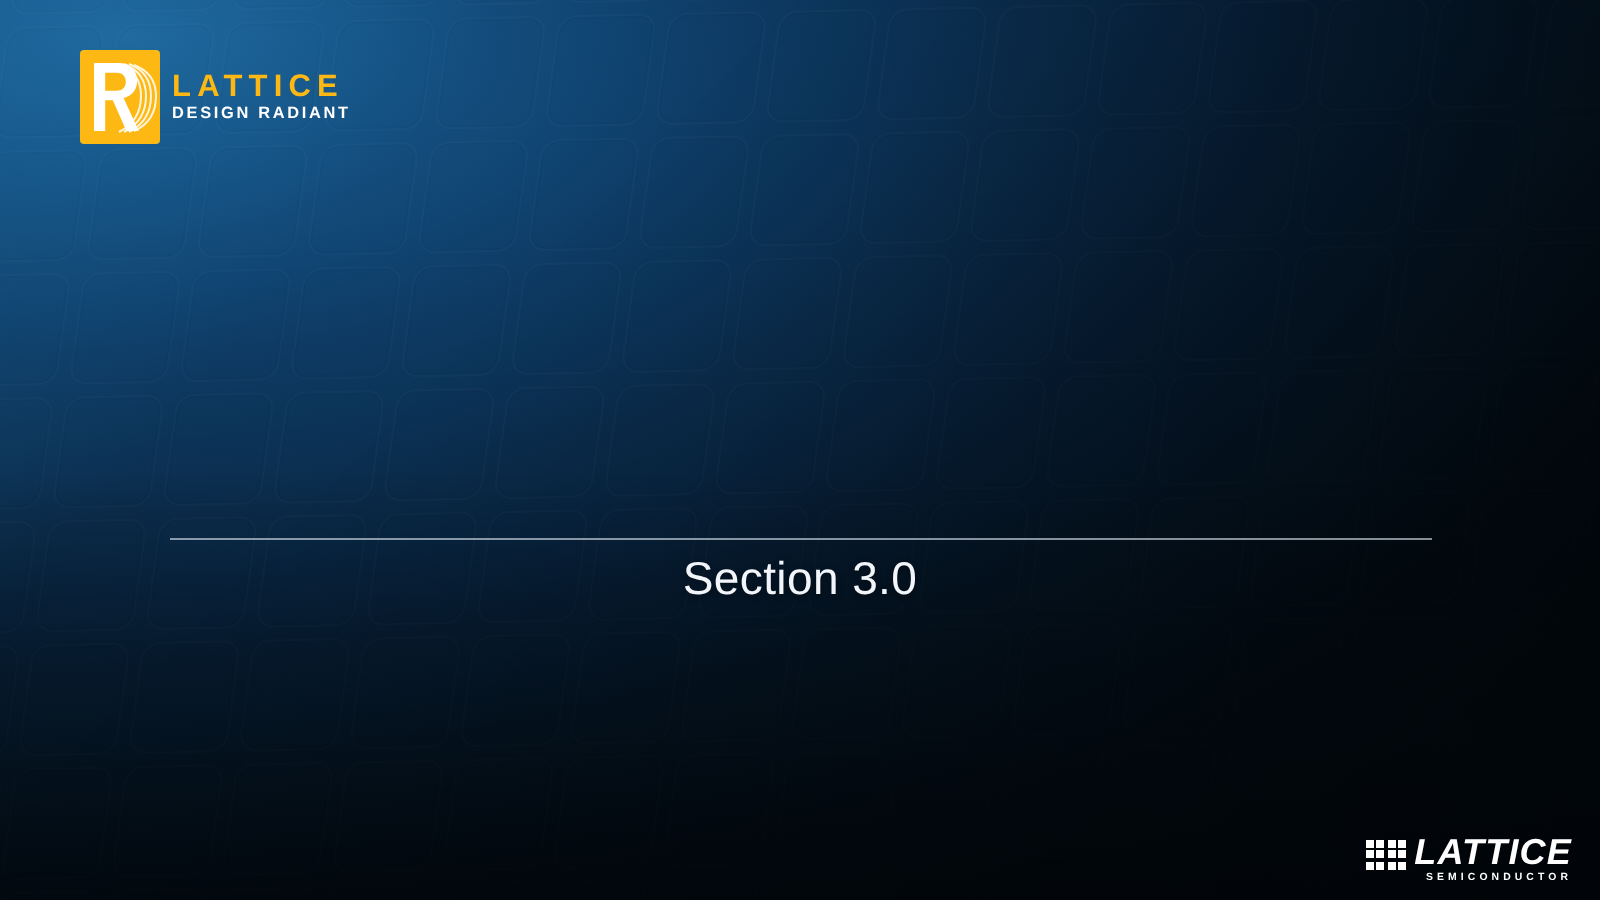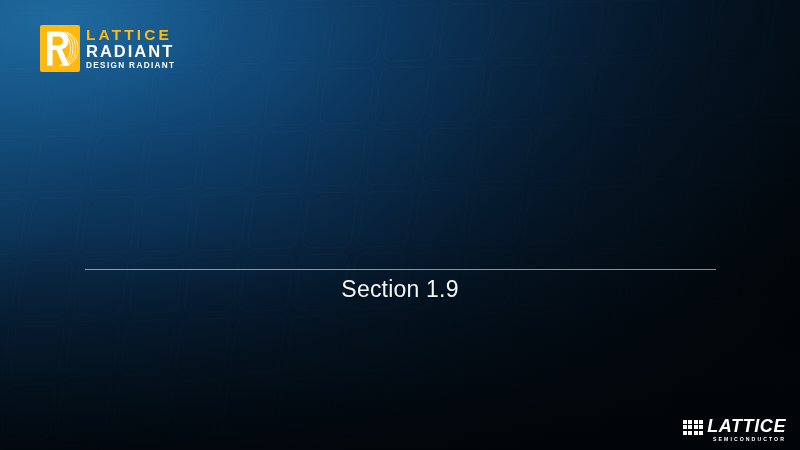--- a/index.html
+++ b/index.html
@@ -350,27 +350,26 @@
           <path d="M22 7 C30 10, 33 16, 33 23 C33 31, 30 37, 22 41"></path>
           <path d="M24.5 7 C32.5 10, 35.5 16, 35.5 23 C35.5 31, 32.5 37, 24.5 41"></path>
           <path d="M27 7.5 C35 10.5, 38 16.5, 38 23 C38 31, 35 37, 27 40.5"></path>
           <path d="M19.5 7 C27.5 10, 30.5 16, 30.5 23 C30.5 31, 27.5 37, 19.5 41"></path>
         </g>
         <path d="M7 6.5 H19 C25.3 6.5 28.6 10.2 28.6 15.4 C28.6 19.9 26.0 23.1 21.8 24.0 L29.4 40.5 H23.2 L16.4 25.1 H12.6 V40.5 H7 Z M12.6 11.4 V20.4 H18.2 C21.2 20.4 22.9 18.7 22.9 15.9 C22.9 13.1 21.2 11.4 18.2 11.4 Z" fill="#ffffff"></path>
       </svg>
     </div>
     <div class="radiant-wordmark">
       <div class="rw-lattice">LATTICE</div>
-      <div class="rw-radiant">RADIANT</div>
       <div class="rw-design">DESIGN RADIANT</div>
     </div>
   </div>
 
   <div class="divider"></div>
-  <div class="slide-subtitle">Section 1.9</div>
+  <div class="slide-subtitle">Section 3.0</div>
 
   <div class="corp-logo">
     <div class="corp-grid">
       <i></i>
         <i></i>
         <i></i>
         <i></i>
       <i></i>
         <i></i>
         <i></i>

